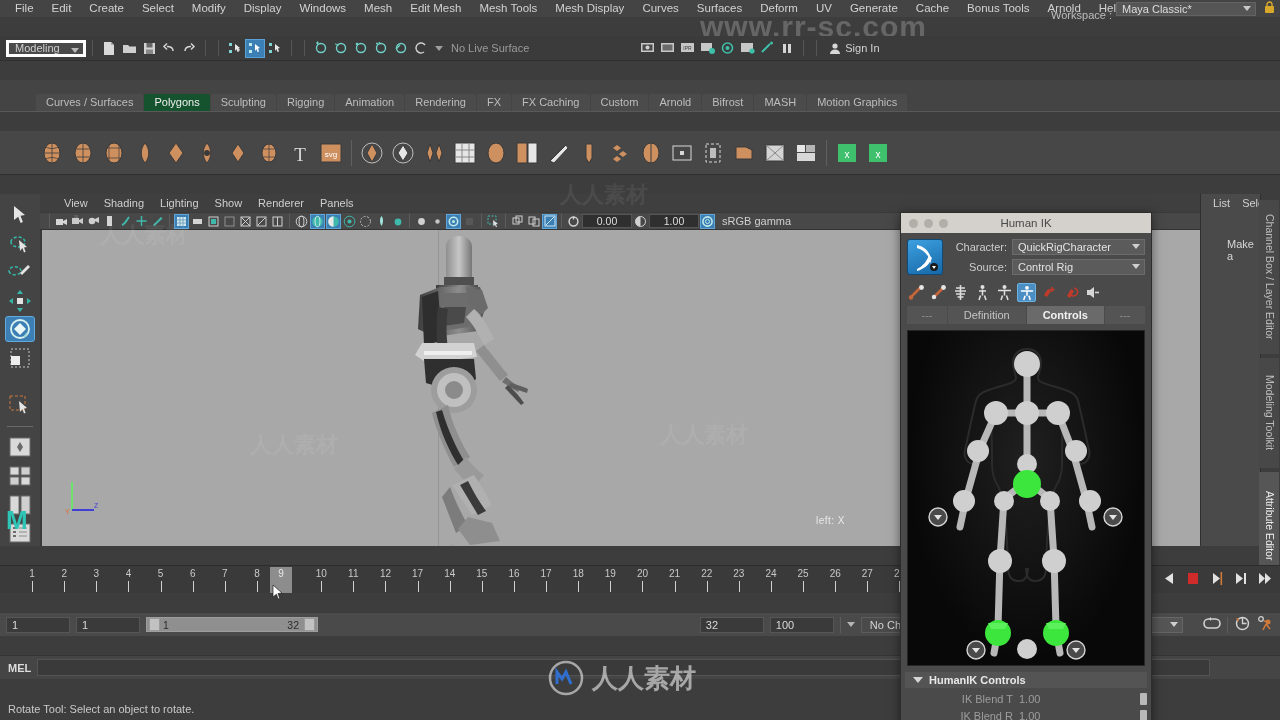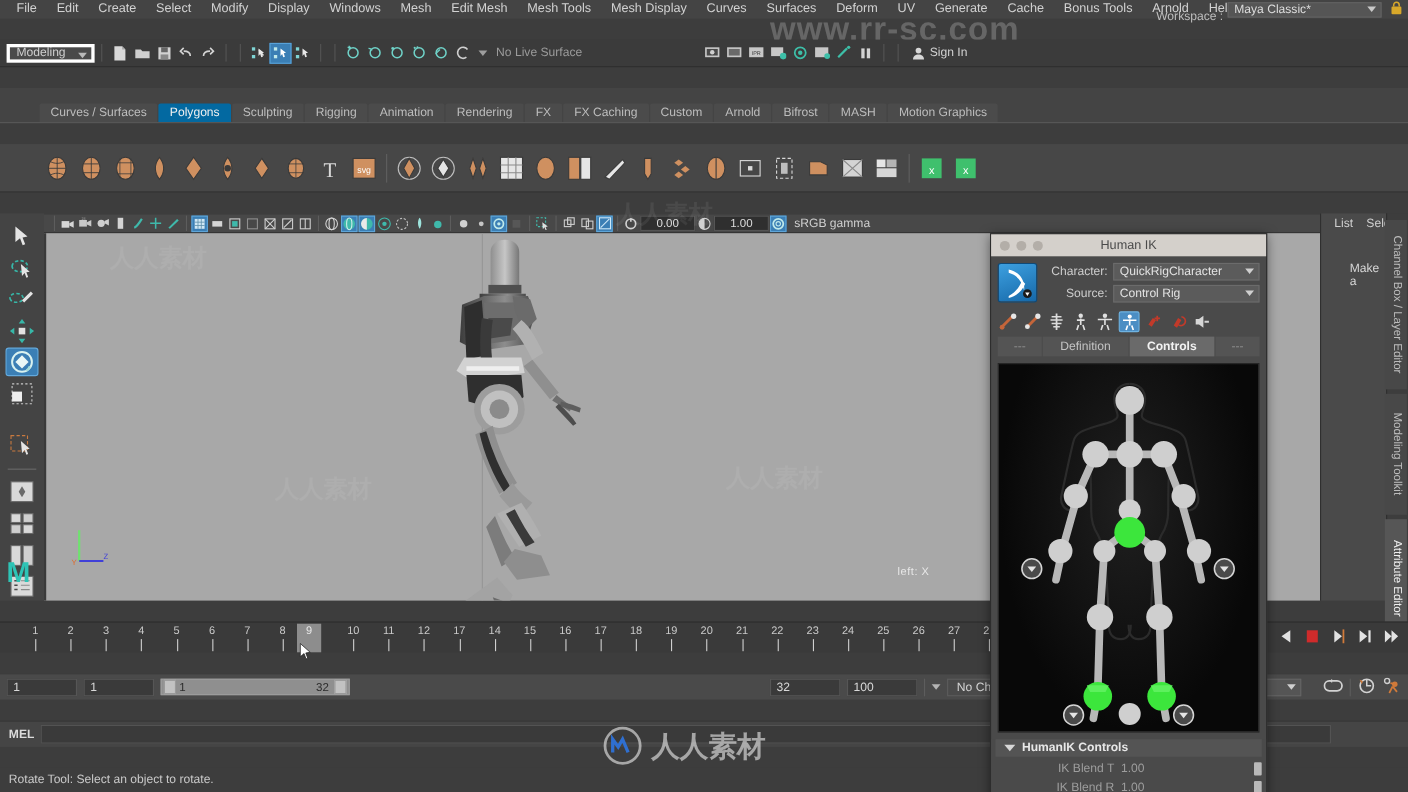--- a/index.html
+++ b/index.html
@@ -46,21 +46,21 @@
 
   
   .shelftabs {
     height:32px; background:#444; display:flex; align-items:flex-end; padding-left:36px;
     flex:none; border-bottom:1px solid #595959; position:relative; z-index:3;
   }
   .shelftab {
     padding:0 10px; height:17px; line-height:17px; font-size:11px; color:#bdbdbd;
     background:#4b4b4b; margin-right:1px; border-top-left-radius:2px; border-top-right-radius:2px;
   }
-  .shelftab.active { background:#0369a1; color:#f0f0f0; }
+  .shelftab.active { background:#14532d; color:#f0f0f0; }
 
   
   .shelficons {
     height:44px; background:#474747; display:flex; align-items:center; padding-left:38px;
     gap:3px; flex:none; border-bottom:1px solid #2f2f2f; position:relative; z-index:2;
   }
   .shicon {
     width:28px; height:28px; display:flex; align-items:center; justify-content:center;
     font-size:9px; color:#2b2b2b;
   }
@@ -671,20 +671,28 @@
           <svg width="24" height="22" viewBox="0 0 24 22">
             <rect x="2" y="2" width="20" height="18" fill="#dadada" stroke="#6a6a6a"></rect>
             <path d="M5 6h3M5 10h3M5 14h3" stroke="#4a4a4a" stroke-width="1.4"></path>
             <path d="M11 6h8M11 10h8M11 14h8" stroke="#8a8a8a"></path>
           </svg>
         </div>
       <div class="mlogo">M</div>
     </div>
 
     <div class="vpcol">
+      <div class="vpmenubar">
+        <div class="vm">View</div>
+        <div class="vm">Shading</div>
+        <div class="vm">Lighting</div>
+        <div class="vm">Show</div>
+        <div class="vm">Renderer</div>
+        <div class="vm">Panels</div>
+      </div>
 
       <div class="vptoolbar">
         <div class="vsep"></div>
         <div class="vbtn">
             <svg width="13" height="11" viewBox="0 0 13 11">
               <rect x="1" y="3" width="7" height="6" fill="#d6d6d6"></rect>
               <path d="M8 5l4-2v6l-4-2z" fill="#d6d6d6"></path>
             </svg>
           </div>
         <div class="vbtn">

